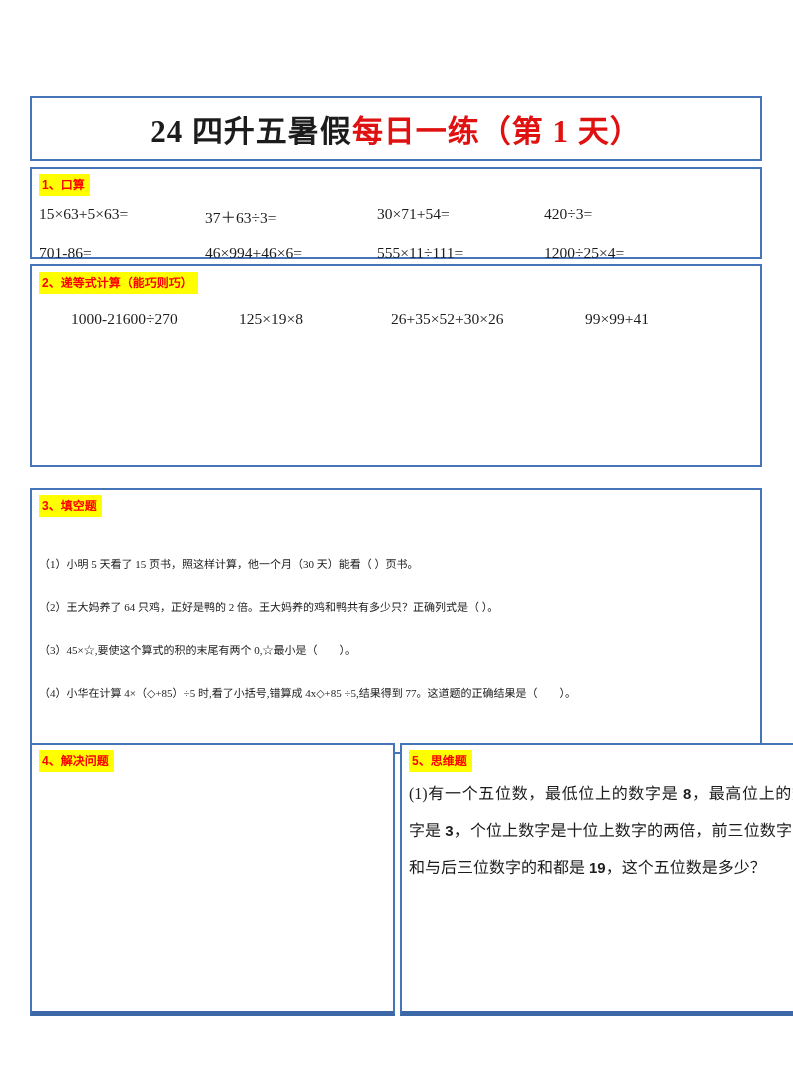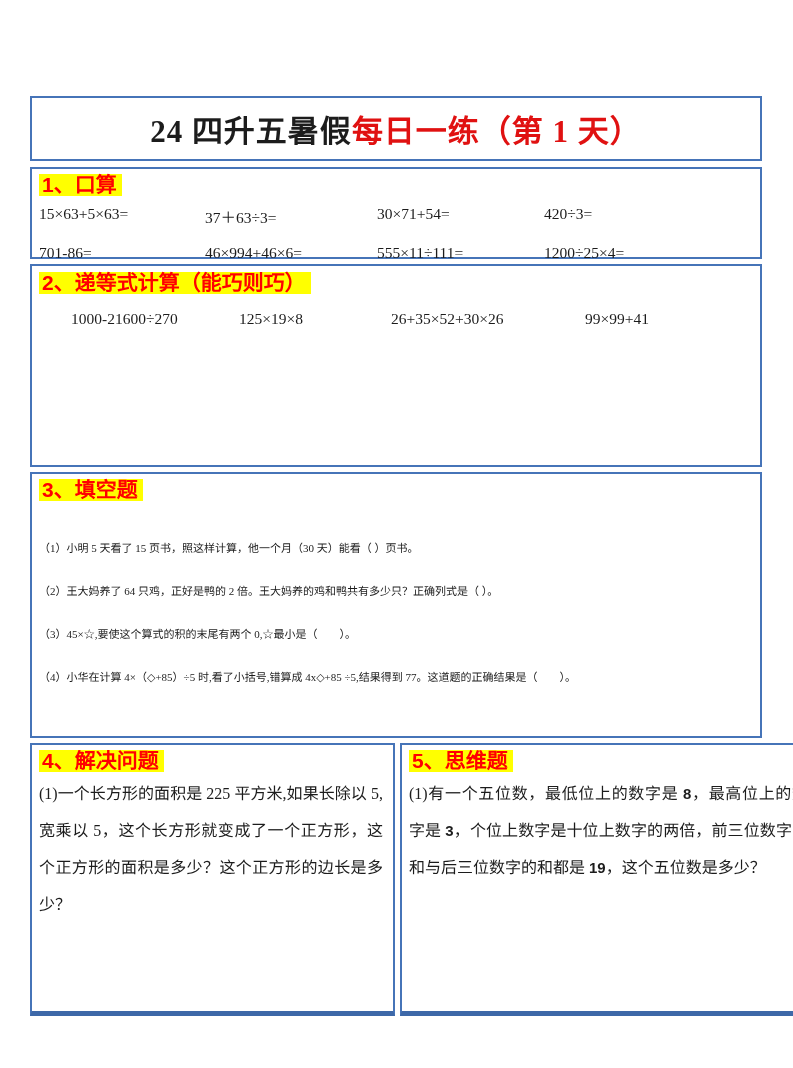--- a/index.html
+++ b/index.html
@@ -15,26 +15,26 @@
     left:30px;top:96px;width:732px;height:65px;
     display:flex;align-items:center;justify-content:center;
   }
   .title-text{
     font-size:31px;font-weight:bold;letter-spacing:1px;white-space:nowrap;
     font-family:"Liberation Serif","DejaVu Serif",serif;
   }
   .title-red{color:#E01111;}
   .sec-heading{
     display:inline-block;background:#FFFF00;color:#FF0000;font-weight:bold;
-    font-family:"Liberation Sans","DejaVu Sans",sans-serif;font-size:21px;
+    font-family:"Liberation Sans","DejaVu Sans",sans-serif;font-size:12px;
     padding:2px 5px 2px 3px;line-height:18px;
   }
   .box1{left:30px;top:167px;width:732px;height:92px;padding:5px 0 0 7px;}
   .box2{left:30px;top:264px;width:732px;height:203px;padding:6px 0 4px 7px;}
-  .box3{left:30px;top:472px;width:732px;height:266px;padding:5px 8px 0 7px;}
+  .box3{left:30px;top:488px;width:732px;height:266px;padding:5px 8px 0 7px;}
   .box4{left:30px;top:743px;width:365px;height:273px;padding:5px 10px 0 7px;border-bottom-width:5px;border-bottom-color:#3D68A8;}
   .box5{left:400px;top:743px;width:420px;height:273px;padding:5px 10px 0 7px;border-bottom-width:5px;border-bottom-color:#3D68A8;}
   .oral-row{position:relative;height:30px;margin-top:9px;font-size:15.5px;}
   .oral-row .c0{position:absolute;left:0px;}
   .oral-row .c1{position:absolute;left:166px;}
   .oral-row .c2{position:absolute;left:338px;}
   .oral-row .c3{position:absolute;left:505px;}
   .step-row{position:relative;height:30px;margin-top:16px;font-size:15.5px;}
   .step-row .c0{position:absolute;left:32px;}
   .step-row .c1{position:absolute;left:200px;}
@@ -89,19 +89,18 @@
   <div class="fill-items">
     <div class="fill-item">（1）小明 5 天看了 15 页书，照这样计算，他一个月（30 天）能看（ ）页书。</div>
     <div class="fill-item">（2）王大妈养了 64 只鸡，正好是鸭的 2 倍。王大妈养的鸡和鸭共有多少只？正确列式是（  ）。</div>
     <div class="fill-item">（3）45×☆,要使这个算式的积的末尾有两个 0,☆最小是（　　）。</div>
     <div class="fill-item">（4）小华在计算 4×（◇+85）÷5 时,看了小括号,错算成 4x◇+85 ÷5,结果得到 77。这道题的正确结果是（　　）。</div>
   </div>
 </div>
 
 <div class="box box4">
   <span class="sec-heading">4、解决问题</span>
-  <div class="prob-body">(1)一个长方形的面积是 225 平方米,如果长除以 5,宽乘以 5，这个长方形就变成了一个正方形，这个正方形的面积是多少？这个正方形的边长是多少？</div>
 </div>
 
 <div class="box box5">
   <span class="sec-heading">5、思维题</span>
   <div class="prob-body"><span>(1)有一个五位数，最低位上的数字是 </span><span class="num-b">8</span><span>，最高位上的数字是 </span><span class="num-b">3</span><span>，个位上数字是十位上数字的两倍，前三位数字的和与后三位数字的和都是 </span><span class="num-b">19</span><span>，这个五位数是多少？</span></div>
 </div>
 
 </body></html>

